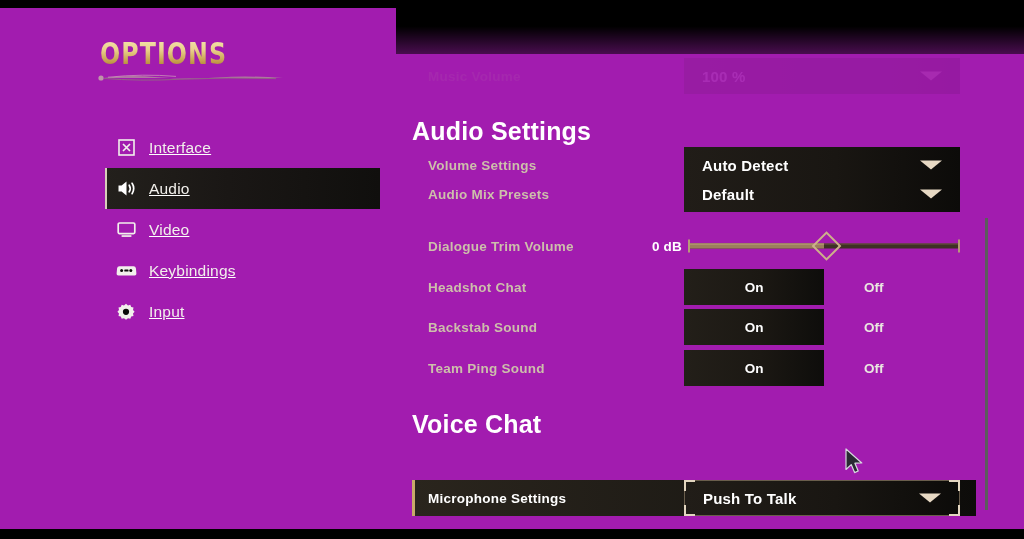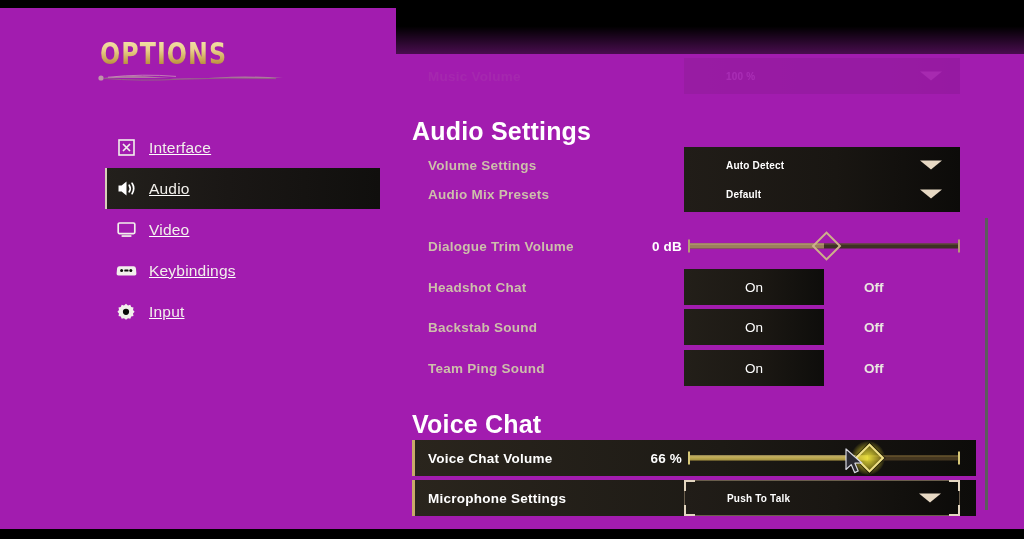--- a/index.html
+++ b/index.html
@@ -179,26 +179,25 @@
     width: 276px;
     height: 36px;
     background: linear-gradient(90deg, #211d18 0%, #191612 55%, #0c0b09 100%);
     cursor: pointer;
   }
   .dropdown .dd-value {
     position: absolute;
     left: 18px;
     top: 50%;
     transform: translateY(-50%);
-    font-size: 10px;
+    font-size: 15px;
     font-weight: bold;
     color: #ffffff;
     letter-spacing: 0.2px;
     white-space: nowrap;
-    margin-left: 24px;
   }
   .dd-chevron {
     position: absolute;
     right: 18px;
     top: 50%;
     transform: translateY(-50%);
     width: 0; height: 0;
     border-left: 11px solid transparent;
     border-right: 11px solid transparent;
     border-top: 9px solid #e7d9c4;
@@ -309,21 +308,21 @@
     width: 140px;
     height: 36px;
     background: linear-gradient(90deg, #231f19 0%, #1b1813 55%, #0e0d0b 100%);
     display: flex;
     align-items: center;
     justify-content: center;
     cursor: pointer;
   }
   .toggle-on span {
     font-size: 13.5px;
-    font-weight: normal;
+    font-weight: bold;
     color: #ffffff;
   }
   .toggle-off {
     position: absolute;
     left: 452px;
     top: 0;
     width: 60px;
     height: 36px;
     display: flex;
     align-items: center;
@@ -513,32 +512,20 @@
       <div class="toggle-on">
         <span>On</span>
       </div>
       <div class="toggle-off">
         <span>Off</span>
       </div>
     </div>
 
     <div class="section-title" style="top:410px;">Voice Chat</div>
 
-    <div class="row focused" style="top:440px;">
-      <div class="row-label">Voice Chat Volume</div>
-      <div class="slider-value">66 %</div>
-      <div class="slider-wrap gold">
-        <div class="slider-track"></div>
-        <div class="slider-fill" style="width:66%"></div>
-        <div class="slider-cap left"></div>
-        <div class="slider-cap right"></div>
-        <div class="slider-glow" style="left:66%"></div>
-        <div class="slider-handle" style="left:66%"></div>
-      </div>
-    </div>
 
     <div class="row focused" style="top:480px;">
       <div class="row-label">Microphone Settings</div>
       <div class="dropdown focus-frame">
         <span class="corner tl"></span>
         <span class="corner tr"></span>
         <span class="corner bl"></span>
         <span class="corner br"></span>
         <div class="dd-value">Push To Talk</div>
         <div class="dd-chevron"></div>

